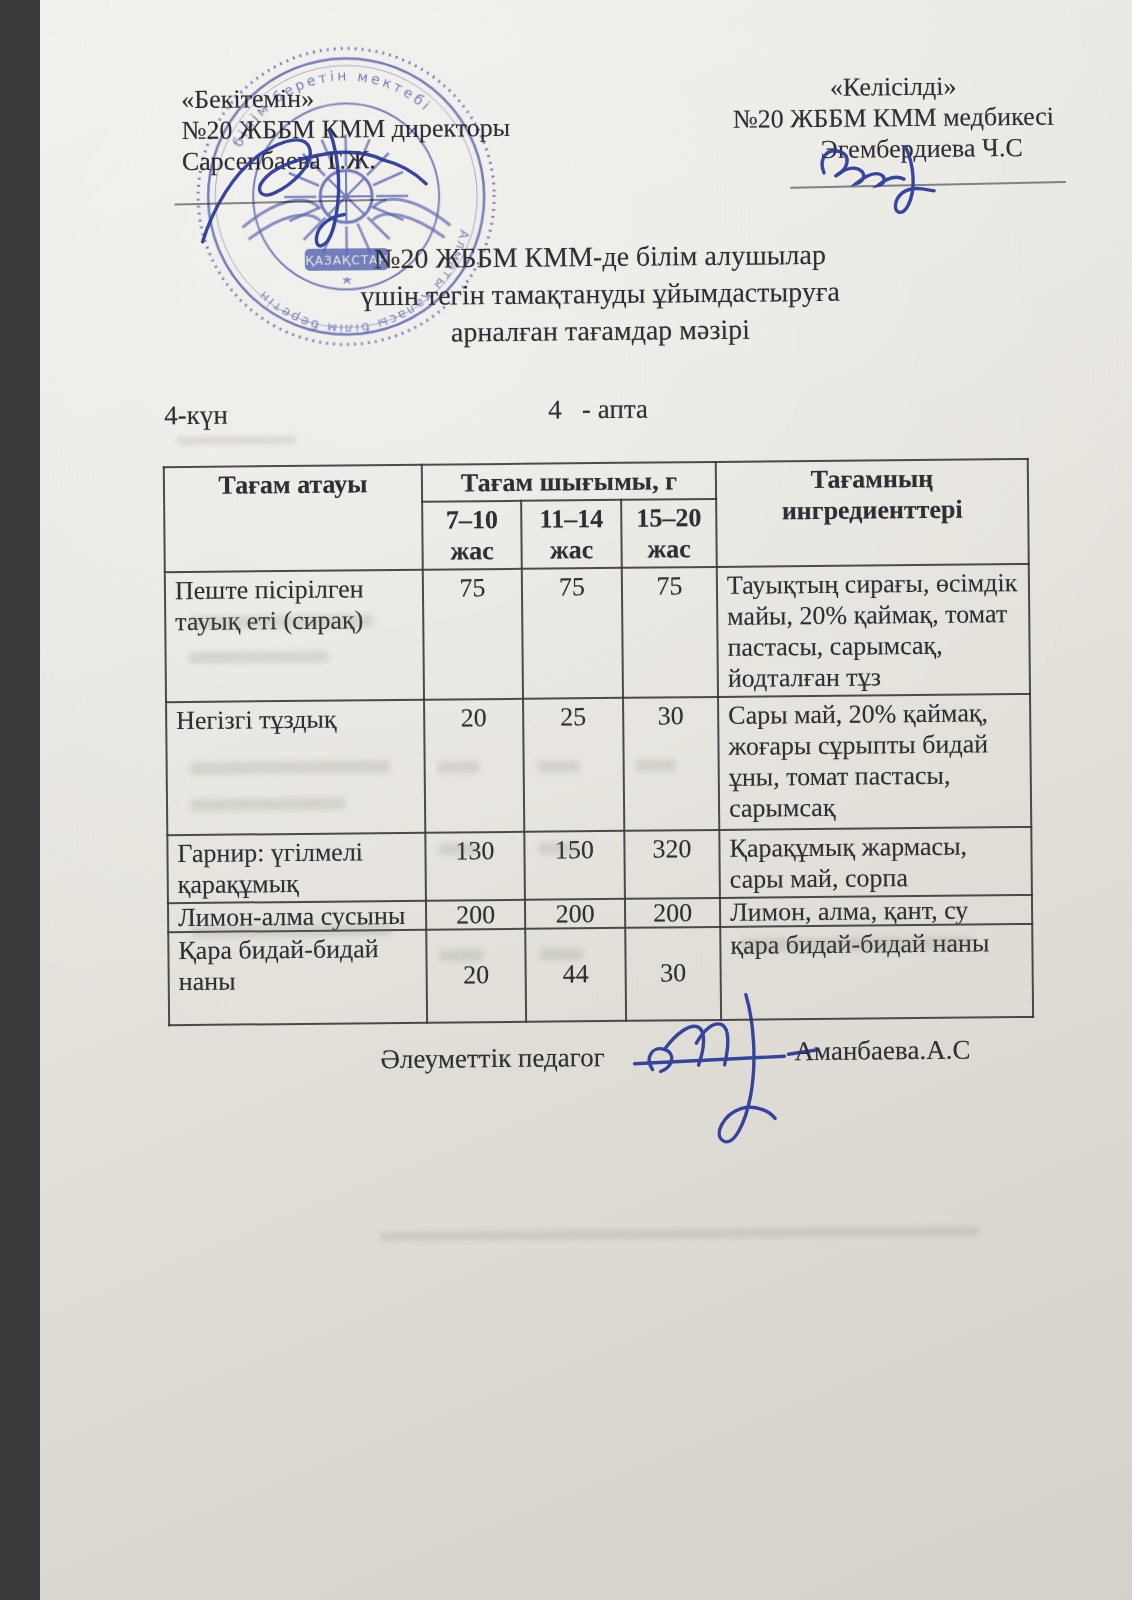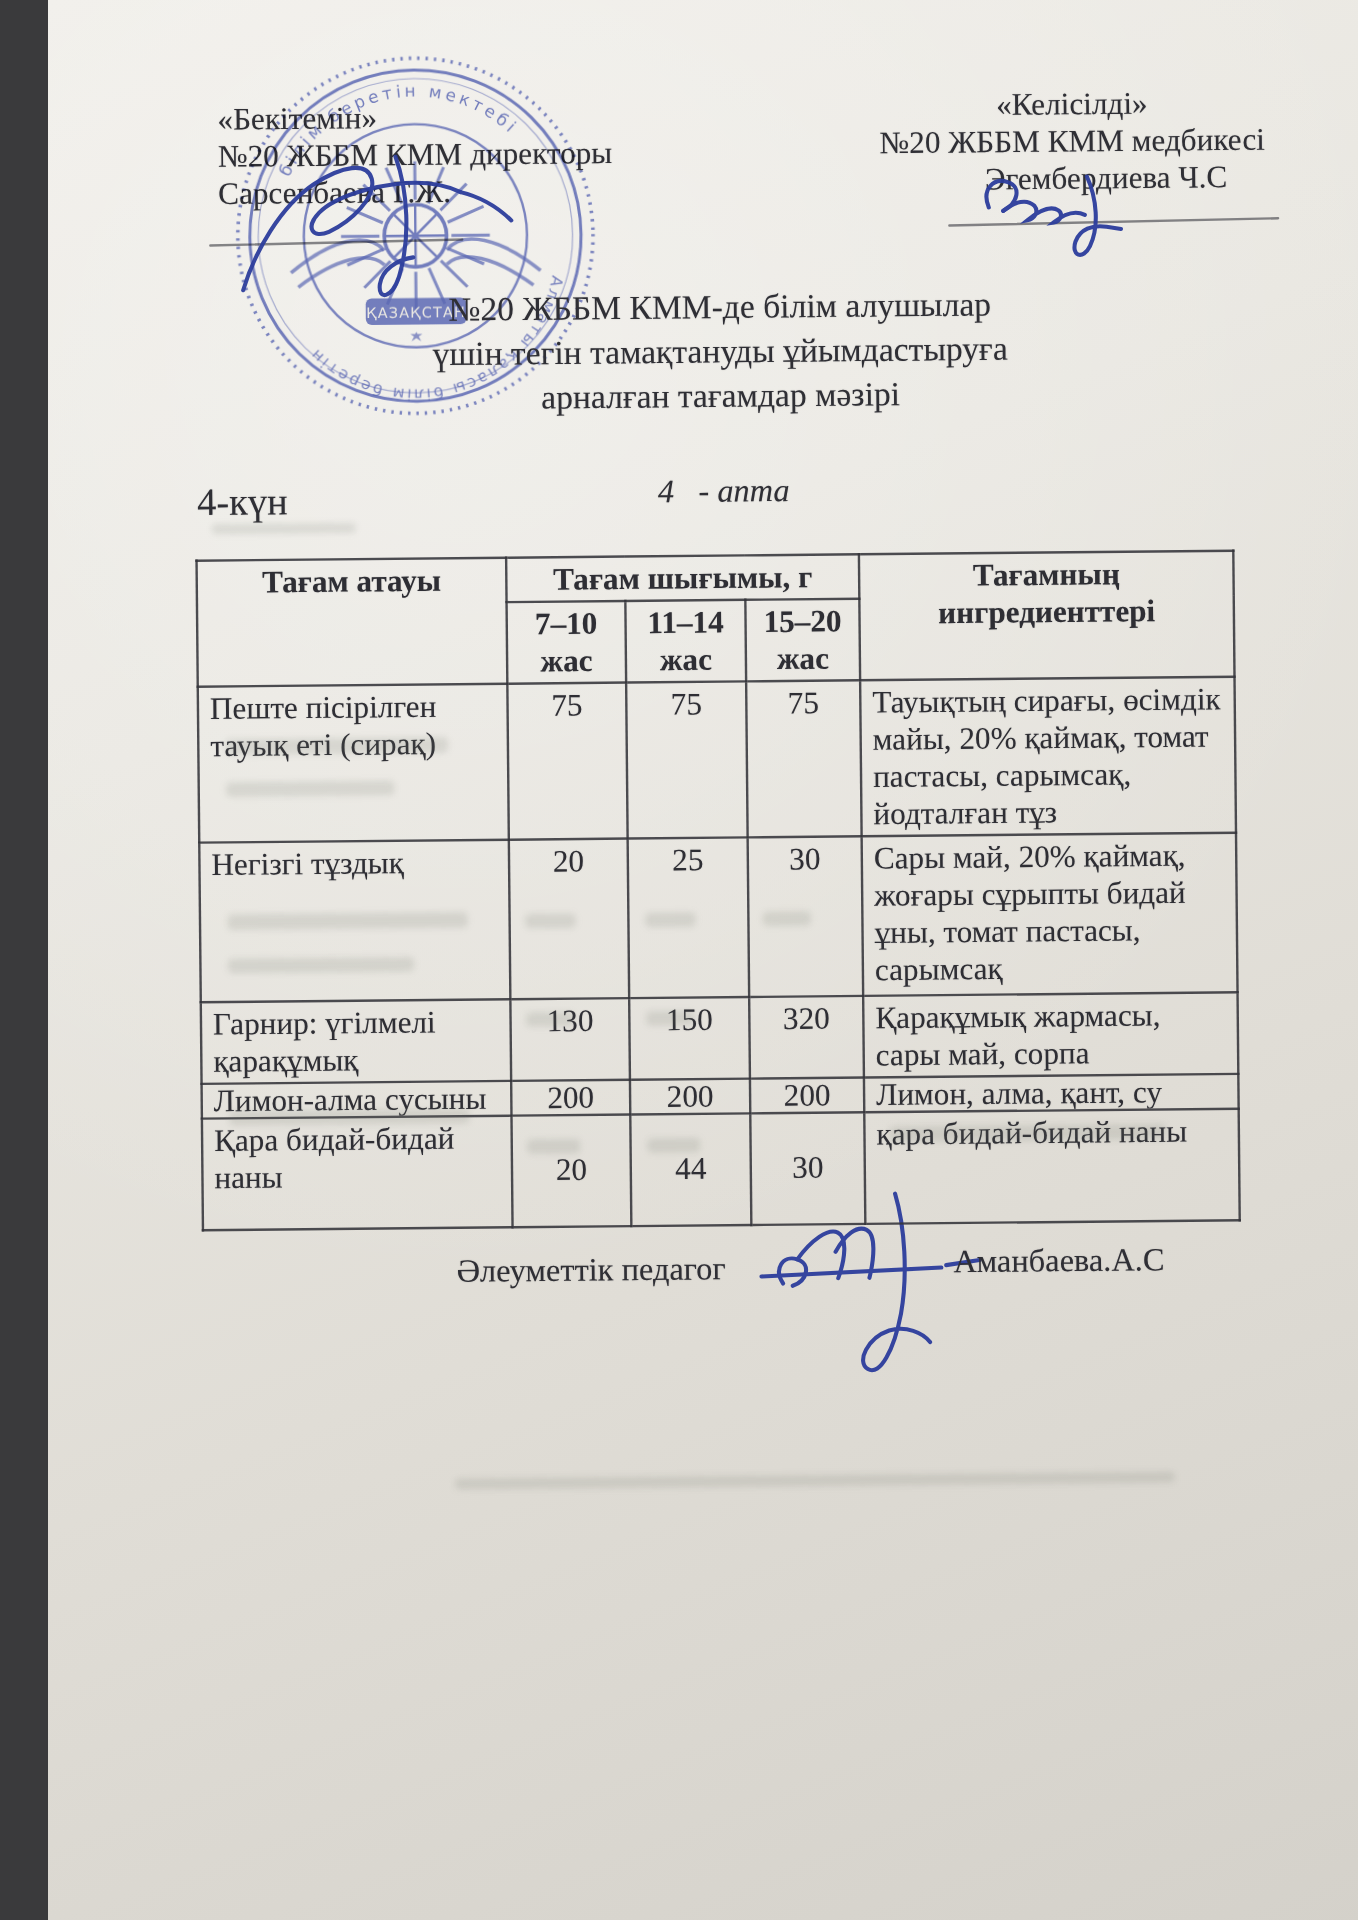--- a/index.html
+++ b/index.html
@@ -18,22 +18,22 @@
   
   .appr-left{left:148px;top:80px;font-size:26px;line-height:31px;}
   .appr-right{left:640px;top:74px;width:440px;text-align:center;font-size:26px;line-height:31px;}
   .appr-right .shift{padding-left:56px;}
   .sig-line{position:absolute;background:rgba(72,72,78,.65);height:2px;border-radius:1px;}
   .sig-line.left{left:140px;top:198px;width:212px;transform:rotate(-0.8deg);}
   .sig-line.right{left:756px;top:187px;width:276px;transform:rotate(-0.7deg);}
 
   
   .title{left:320px;top:238px;width:490px;text-align:center;font-size:28px;line-height:37px;}
-  .day{left:128px;top:396px;font-size:32px;}
-  .week{left:512px;top:394px;font-size:27px;white-space:pre;font-style:italic;}
+  .day{left:128px;top:396px;font-size:27px;}
+  .week{left:512px;top:394px;font-size:27px;white-space:pre;}
 
   
   table.menu{position:absolute;left:126px;top:462px;width:864px;border-collapse:collapse;table-layout:fixed;}
   table.menu th,table.menu td{
     border:2px solid rgba(52,52,58,.88);
     padding:2px 9px;vertical-align:top;
     font-size:26px;line-height:31px;color:#2e2e34;
     text-shadow:0 0 1px rgba(46,46,52,.3);
     overflow:hidden;
   }

